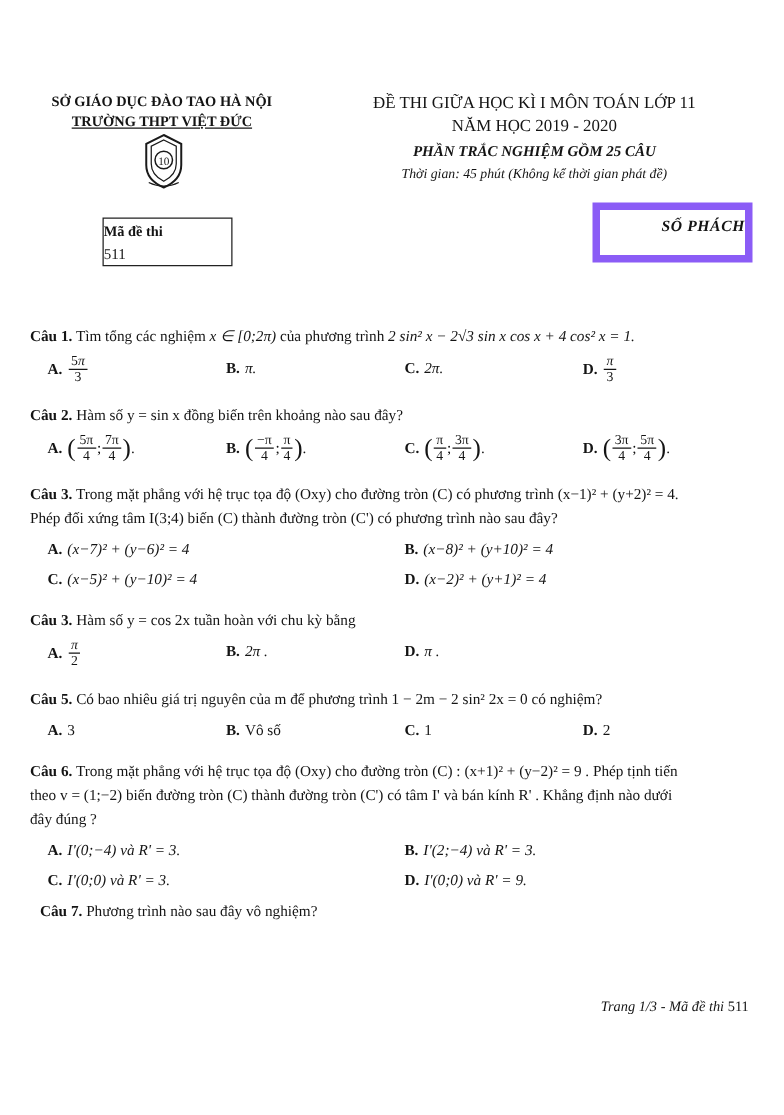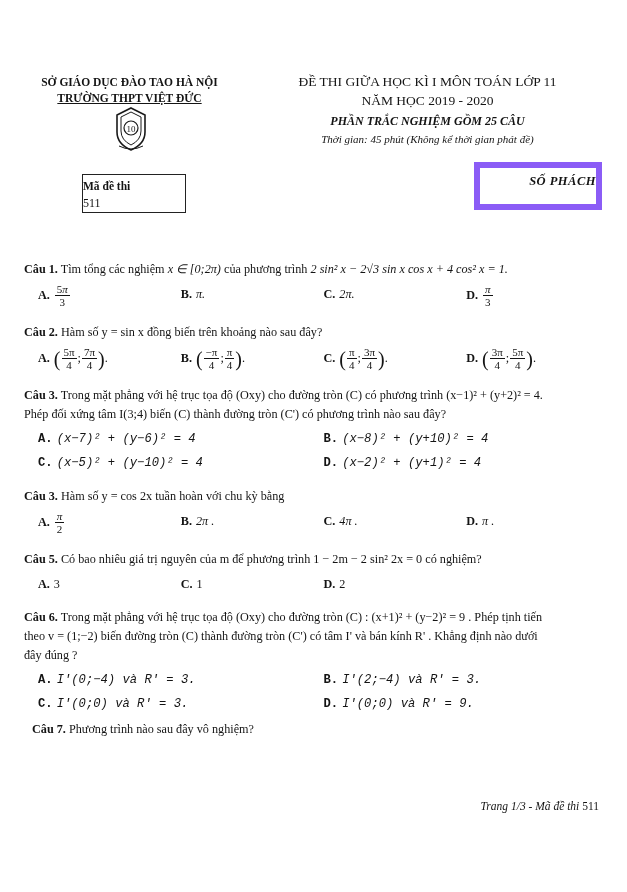--- a/index.html
+++ b/index.html
@@ -137,21 +137,21 @@
   }
   .opts {
     display: flex;
     width: 100%;
     padding: 2px 18px 2px 38px;
     box-sizing: border-box;
     font-size: 12.2px;
     line-height: 20px;
   }
   .opts.four > div { width: 25%; }
-  .opts.two > div { width: 50%; font-family: Liberation Mono, monospace; }
+  .opts.two > div { width: 50%; }
   .opts .ol { font-weight: bold; margin-right: 4px; }
 
   
   .frac {
     display: inline-block;
     vertical-align: middle;
     text-align: center;
     font-size: 11px;
     line-height: 12px;
     margin: 0 1px;
@@ -256,29 +256,29 @@
       <div><span class="ol">C.</span><span class="it">(x−5)² + (y−10)² = 4</span></div>
       <div><span class="ol">D.</span><span class="it">(x−2)² + (y+1)² = 4</span></div>
     </div>
 
     <div class="q">
       <span class="qlabel">Câu 3.</span><span> Hàm số  y = cos 2x  tuần hoàn với chu kỳ bằng</span>
     </div>
     <div class="opts four">
       <div><span class="ol">A.</span><span class="frac"><span class="num"><span class="it">π</span></span><span class="den">2</span></span></div>
       <div><span class="ol">B.</span><span class="it">2π .</span></div>
-      <div><span class="ol">C.</span><span class="it">4π .</span></div>
       <div><span class="ol">D.</span><span class="it">π .</span></div>
     </div>
 
     <div class="q">
       <span class="qlabel">Câu 5.</span><span> Có bao nhiêu giá trị nguyên của  m  để phương trình 1 − 2m − 2 sin² 2x = 0 có nghiệm?</span>
     </div>
     <div class="opts four">
       <div><span class="ol">A.</span><span>3</span></div>
+      <div><span class="ol">B.</span><span>Vô số</span></div>
       <div><span class="ol">C.</span><span>1</span></div>
       <div><span class="ol">D.</span><span>2</span></div>
     </div>
 
     <div class="q">
       <span class="qlabel">Câu 6.</span><span> Trong mặt phẳng với hệ trục tọa độ (Oxy) cho đường tròn (C) : (x+1)² + (y−2)² = 9 . Phép tịnh tiến</span><br>
       <span>theo  v = (1;−2) biến đường tròn (C) thành đường tròn (C') có tâm  I'  và bán kính  R' . Khẳng định nào dưới</span><br>
       <span>đây đúng ?</span>
     </div>
     <div class="opts two">

